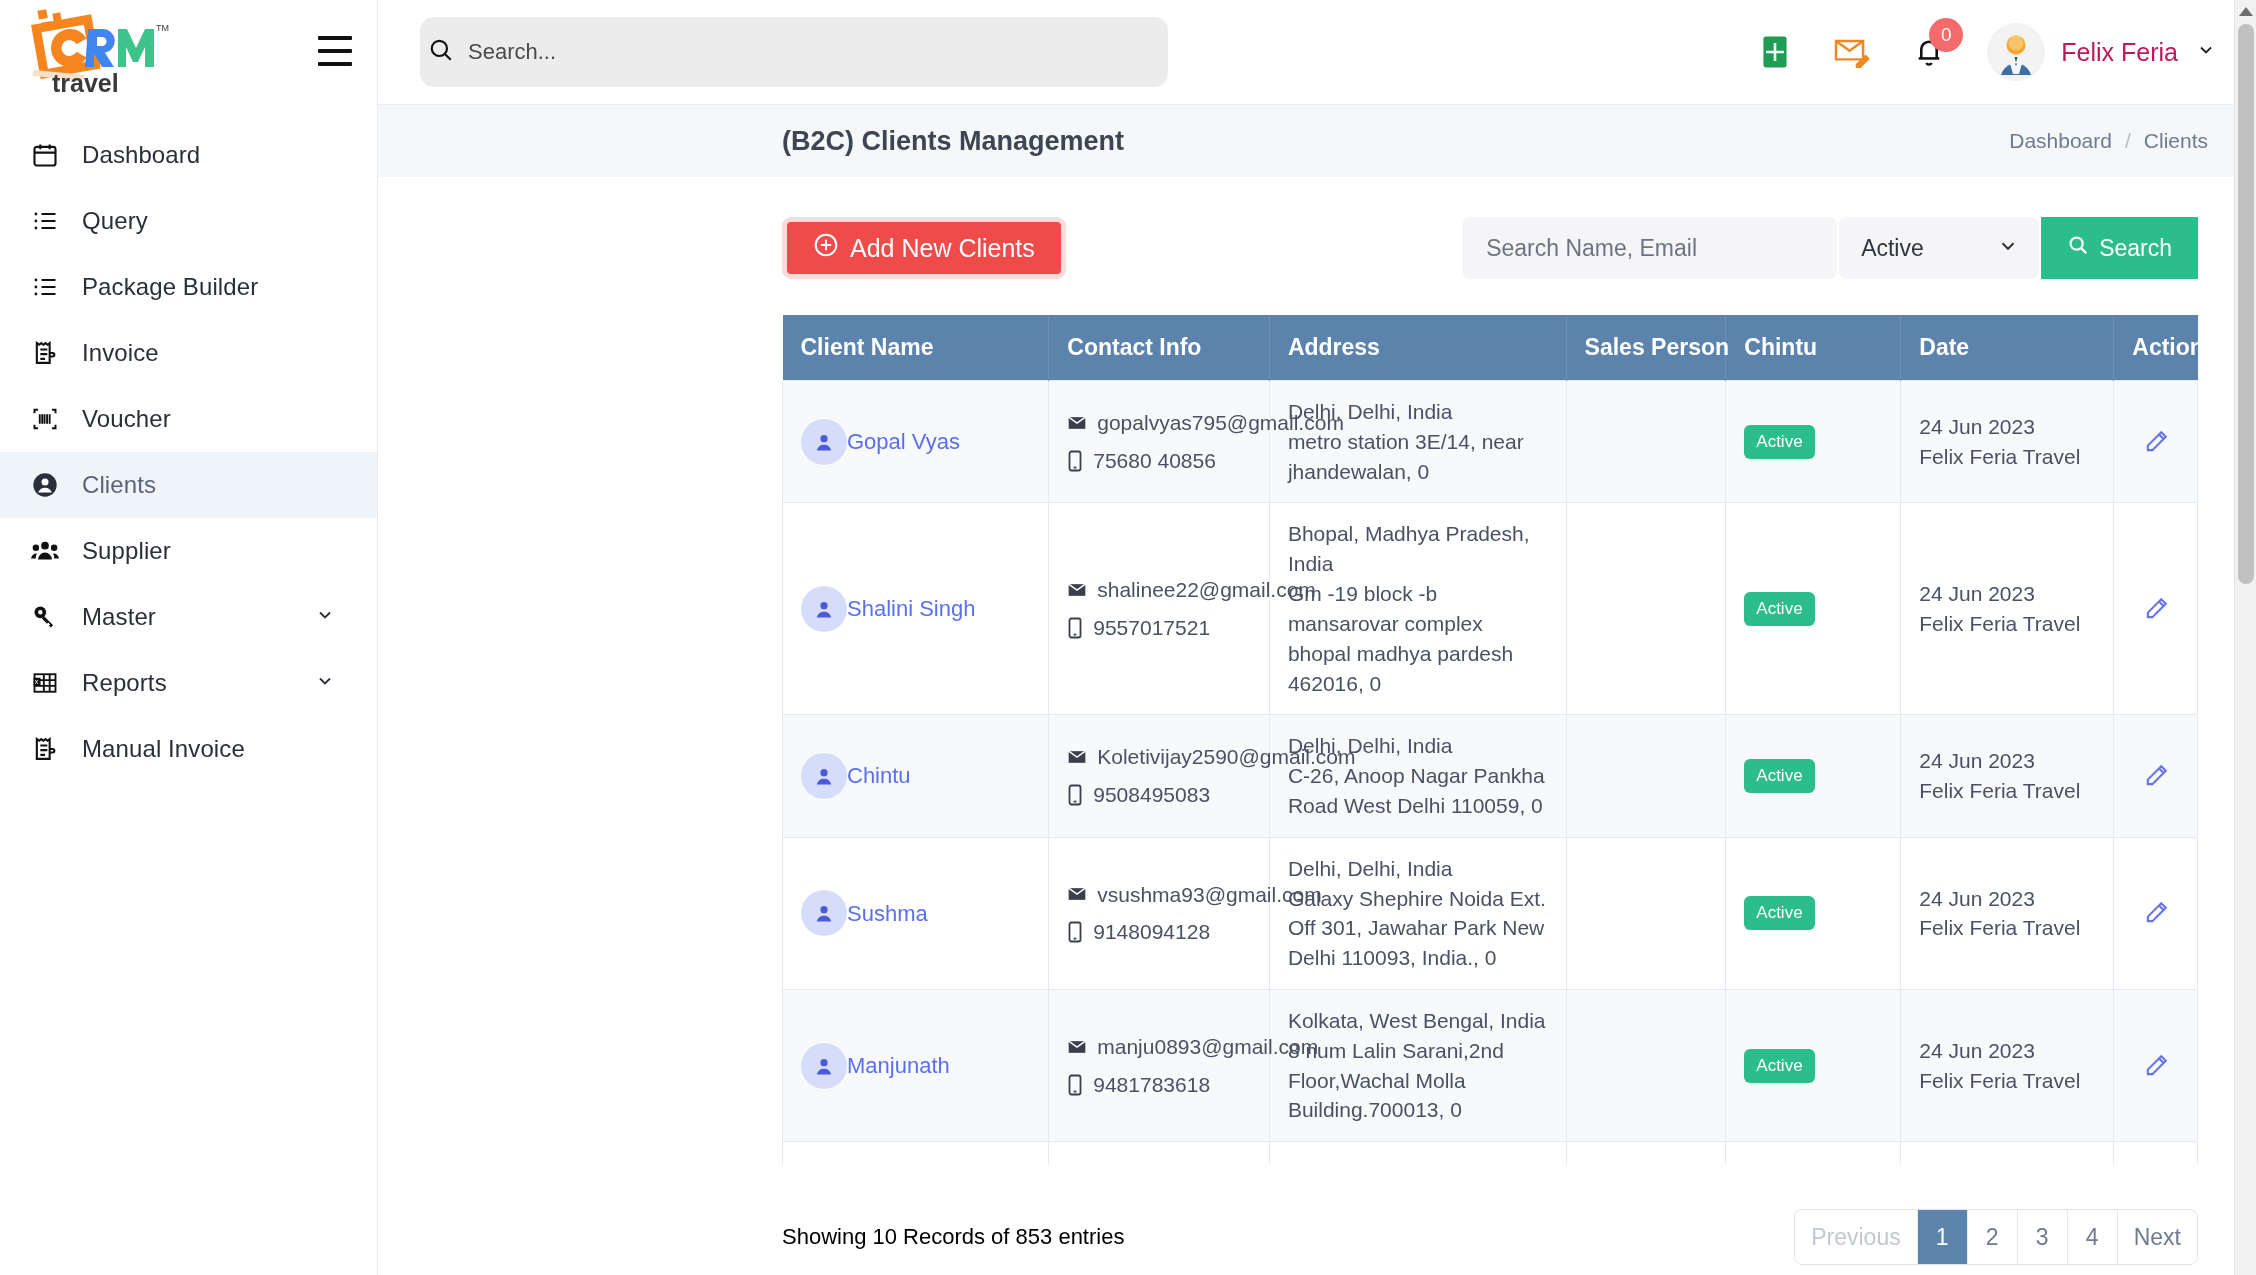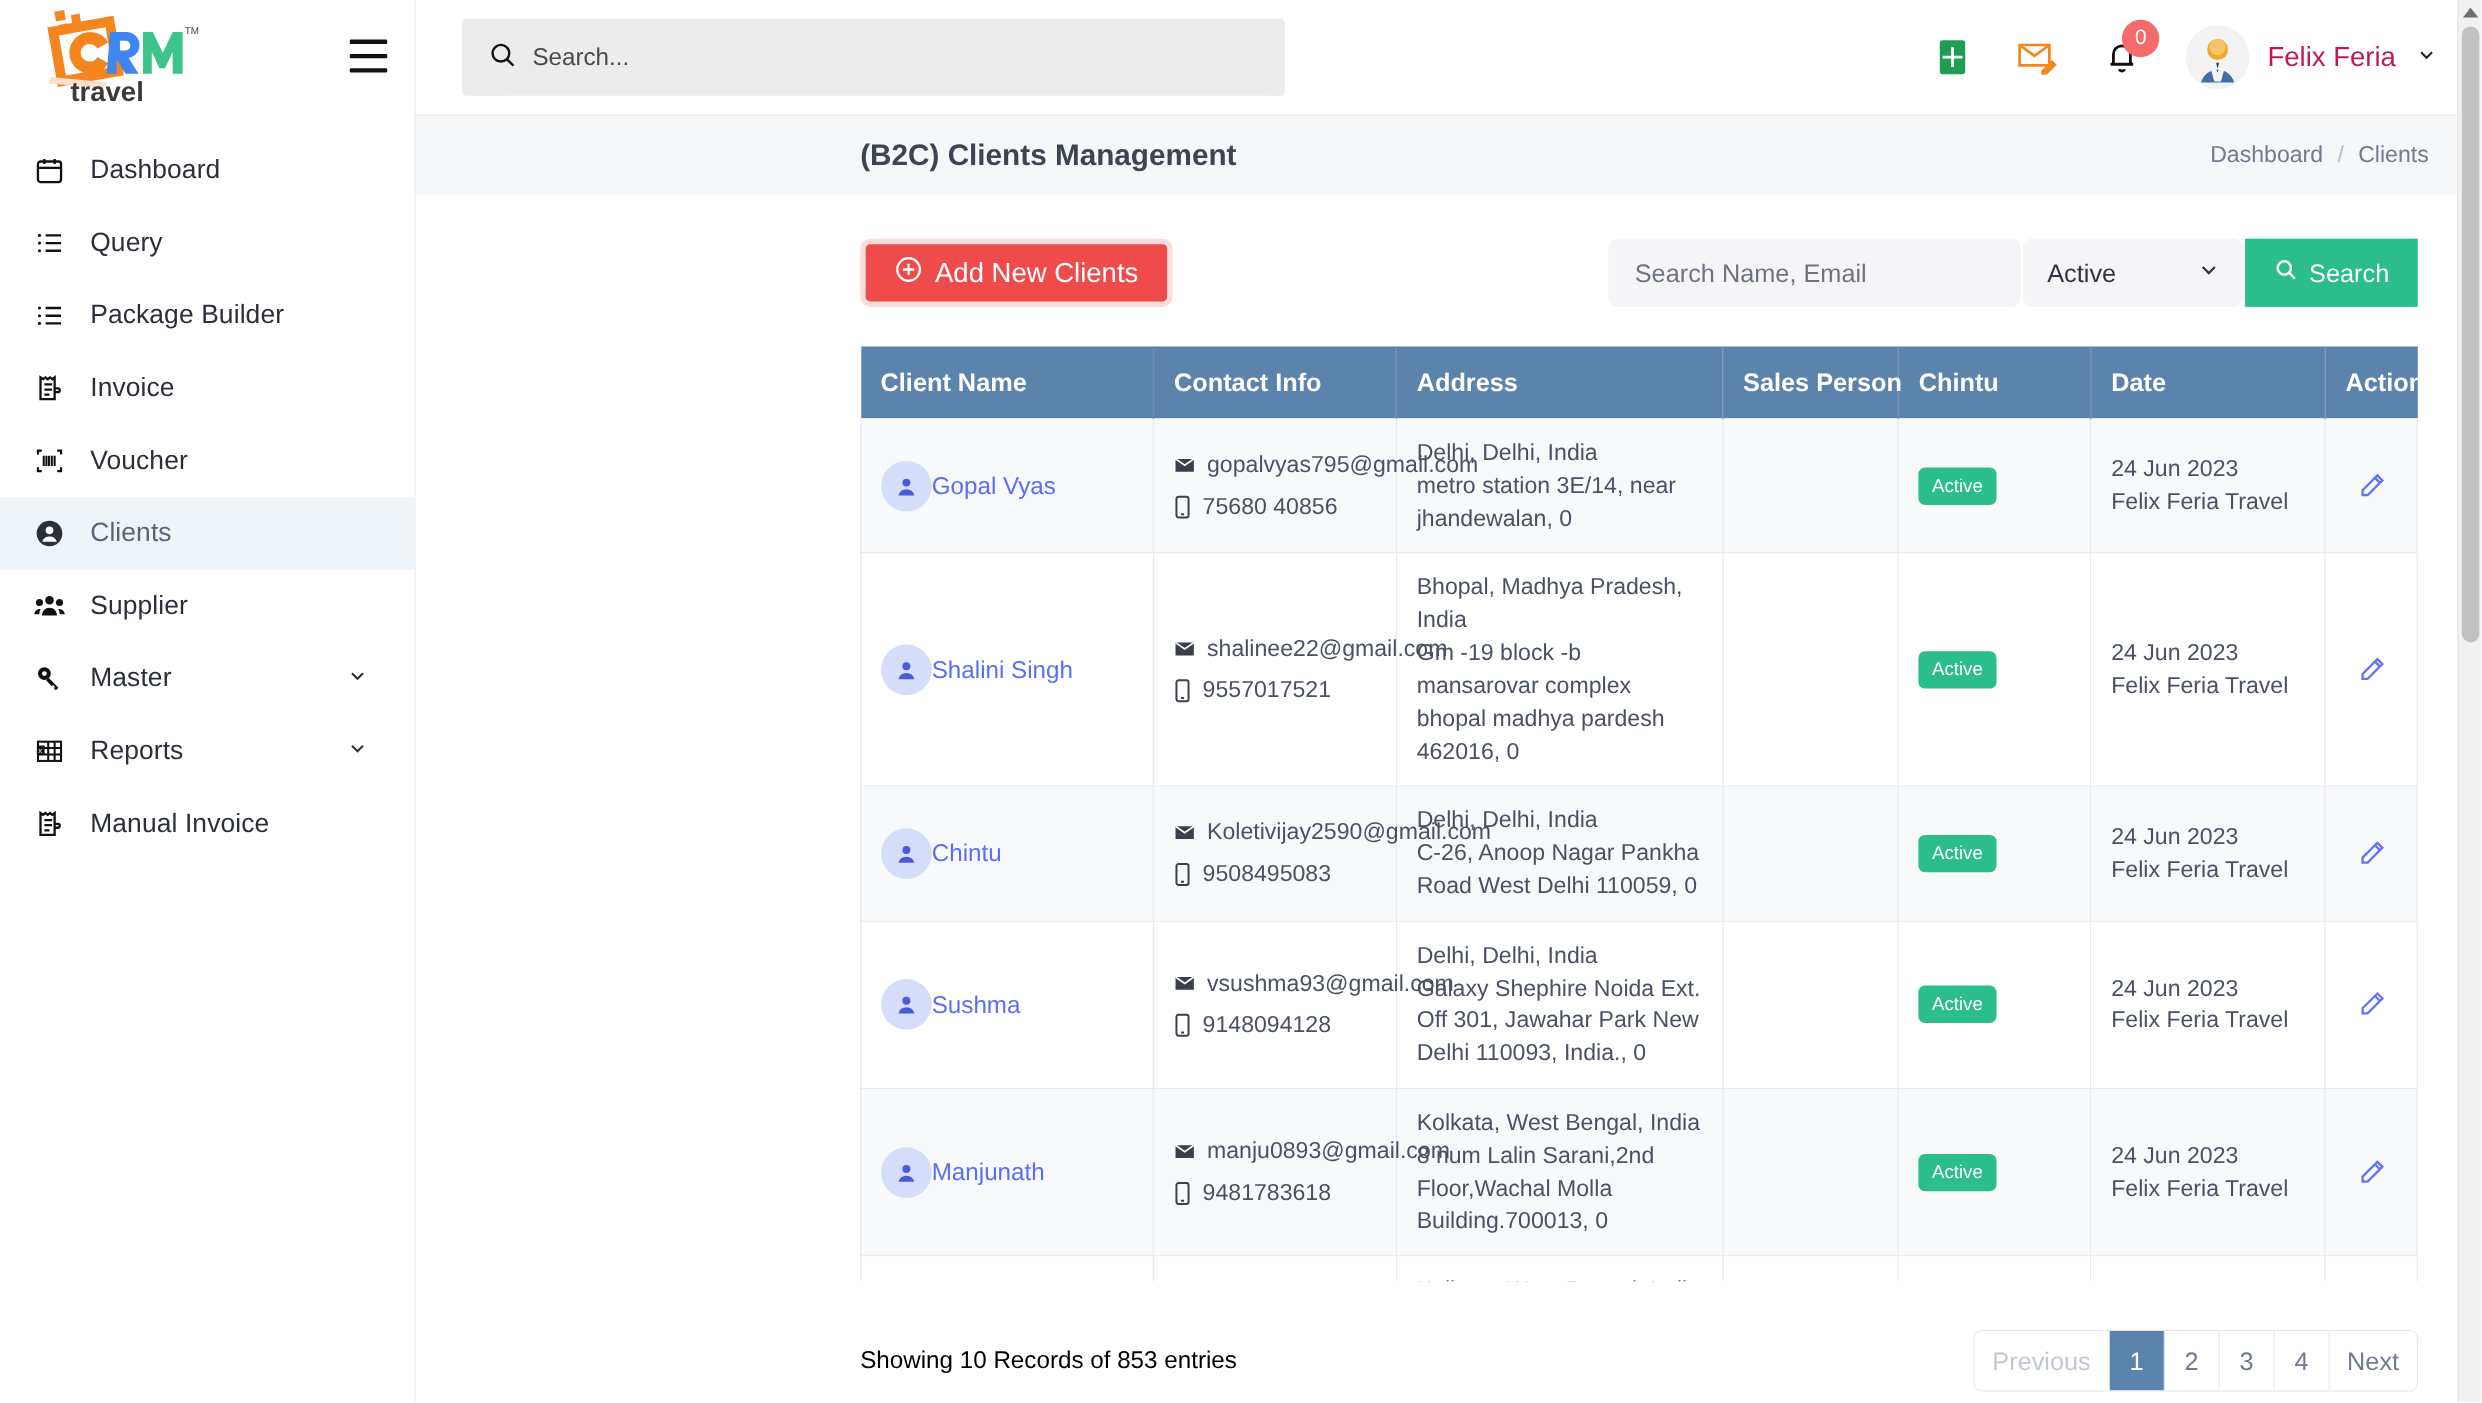--- a/index.html
+++ b/index.html
@@ -15,21 +15,21 @@
   #sidebar {
     width: 378px; height: 1275px;
     background: #ffffff;
     border-right: 1px solid #e8eaed;
     flex: 0 0 378px;
     position: relative;
   }
   .brand {
     height: 104px;
     display: flex; align-items: center;
-    padding-left: 38px;
+    padding-left: 26px;
   }
   .logo-wrap { position: relative; width: 150px; height: 86px; }
   .logo-svg { position: absolute; left: 0; top: -2px; }
 
   .nav { padding-top: 18px; }
   .nav-item {
     display: flex; align-items: center;
     height: 66px;
     padding-left: 28px;
     cursor: pointer;
@@ -77,23 +77,23 @@
     width: 34px; height: 30px;
     display: flex; flex-direction: column; justify-content: space-between;
     cursor: pointer;
   }
   .hamburger span { display: block; height: 4px; background: #111; border-radius: 1px; }
 
   .topsearch {
     margin-left: 42px;
     width: 748px; height: 70px;
     background: #ececec;
-    border-radius: 4px;
+    border-radius: 14px;
     display: flex; align-items: center;
-    padding-left: 24px;
+    padding-left: 8px;
   }
   .topsearch .mag { margin-right: 14px; }
   .topsearch input {
     border: 0; outline: 0; background: transparent;
     font-size: 22px; color: #3c3c3c;
     font-family: "Liberation Sans", sans-serif;
     width: 600px;
   }
   .topsearch input::placeholder { color: #4a4a4a; }
 

